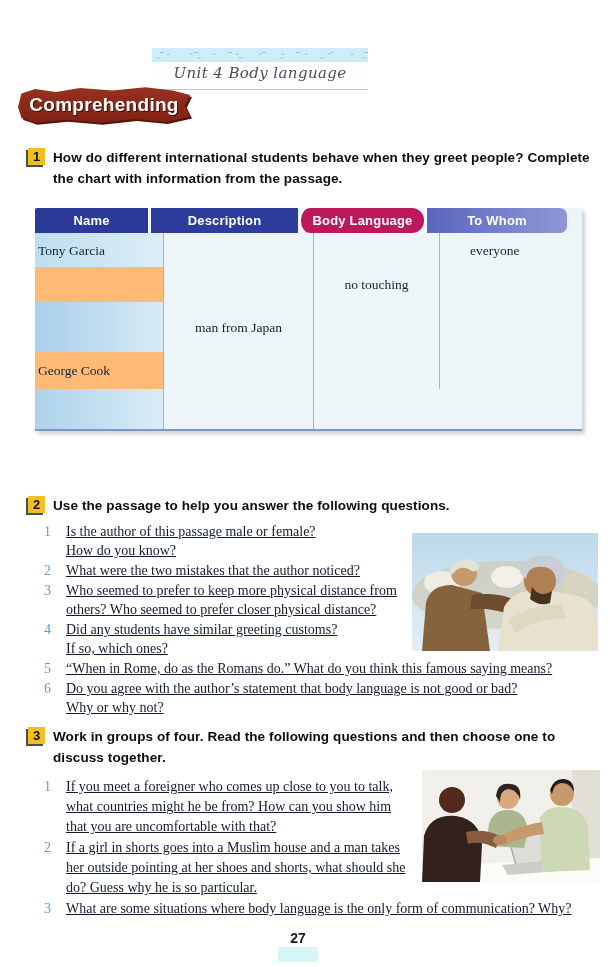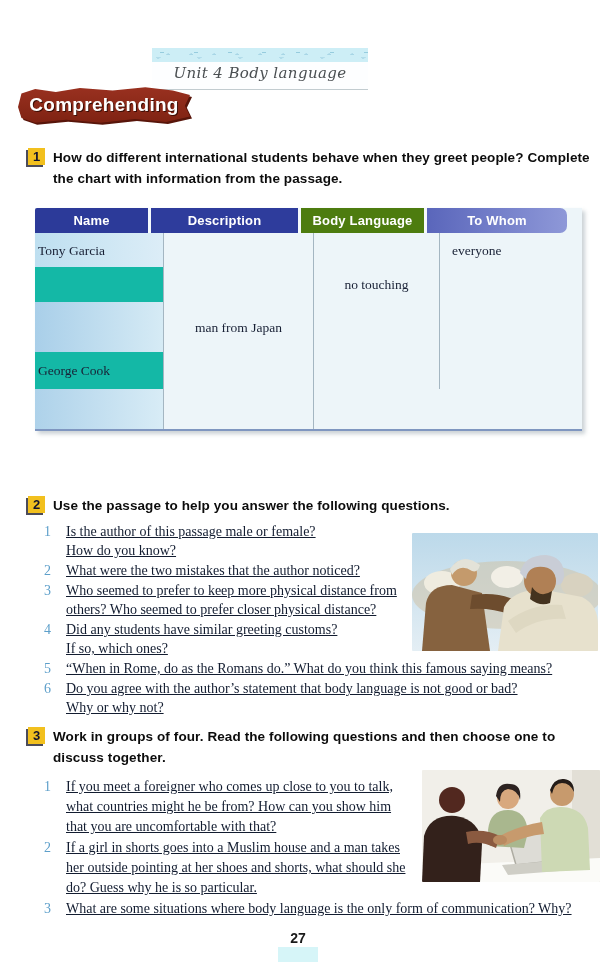--- a/index.html
+++ b/index.html
@@ -37,38 +37,38 @@
      line-height:21px;white-space:pre-line;letter-spacing:.1px;}
 
   
   #chart{position:absolute;left:35px;top:208px;width:547px;background:#edf5f9;
      box-shadow:3px 3px 4px rgba(140,155,165,.45);}
   #chart-header{display:flex;height:25px;}
   .hcell{box-sizing:border-box;display:flex;align-items:center;justify-content:center;
      font:bold 13px "Liberation Sans",sans-serif;color:#ffffff;letter-spacing:.2px;}
   .hcell.h1{width:113px;background:#2c3a99;border-radius:2px 0 0 0;}
   .hcell.h2{width:150px;background:#2e3c9c;border-left:3px solid #f5fafc;}
-  .hcell.h3{width:126px;background:#4d7c0f;border-left:3px solid #f5fafc;}
+  .hcell.h3{width:126px;background:#be185d;border-left:3px solid #f5fafc;border-radius:12px;}
   .hcell.h4{width:143px;background:linear-gradient(90deg,#5a66bb,#8e98d8);
      border-left:3px solid #f5fafc;border-radius:0 7px 7px 0;}
   #chart-body{border-bottom:2px solid #7f96c0;}
   .trow{display:flex;}
   .tcell{box-sizing:border-box;display:flex;align-items:center;
      font:13.5px "Liberation Serif",serif;color:#182035;line-height:17px;
      white-space:pre-line;}
   .tcell.col1{width:128px;padding-left:3px;}
   .tcell.col2{width:150px;border-left:1px solid #a4b6c2;justify-content:center;text-align:center;}
   .tcell.col3{width:126px;border-left:1px solid #a4b6c2;justify-content:center;text-align:center;}
-  .tcell.col4{width:143px;border-left:1px solid #a4b6c2;padding-left:12px;}
+  .tcell.col4{width:143px;border-left:1px solid #a4b6c2;padding-left:30px;}
   .trow.row1{height:34px}.trow.row2{height:35px}.trow.row3{height:50px}
   .trow.row4{height:37px}.trow.row5{height:40px}.trow.row6{height:43px}
   .trow.row1 .col1{background:linear-gradient(90deg,#bedff0,#dcedf7);}
   .trow.row3 .col1{background:linear-gradient(90deg,#a9cfe9,#d6ebf5);}
   .trow.row5 .col1{background:linear-gradient(90deg,#aed2ea,#d8ecf6);}
-  .trow.row2 .col1,.trow.row4 .col1,.trow.row6 .col1{background:#14b8a6;}
+  .trow.row2 .col1,.trow.row4 .col1,.trow.row6 .col1{background:#fdba74;}
 
   
   .qlist{position:absolute;}
   .qrow{display:flex;gap:8px;margin-bottom:1px;}
   .qnum{flex:none;width:14px;font:14px "Liberation Serif",serif;color:#5d9fca;}
   .qtext{font:14px "Liberation Serif",serif;color:#121c30;white-space:pre-line;text-decoration:underline;}
   #q2-list .qtext,#q2-list .qnum{line-height:19px;}
   #q3-list .qtext,#q3-list .qnum{line-height:20px;}
 
   

